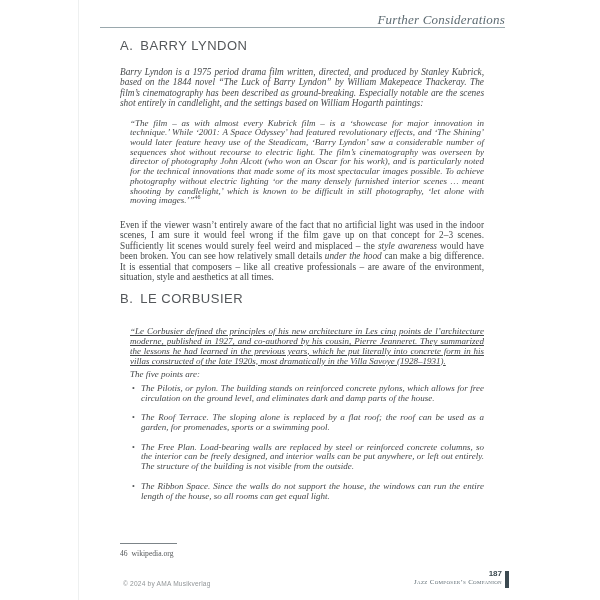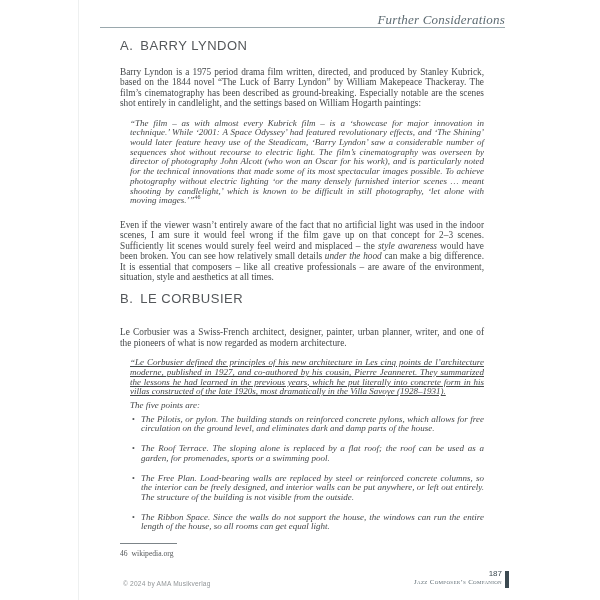--- a/index.html
+++ b/index.html
@@ -54,21 +54,21 @@
     line-height: 12px;
     color: #54575a;
     letter-spacing: 0.5px;
     margin: 0;
     text-align: left;
   }
   h2.section-heading .letter { margin-right: 7px; }
   h2#heading-a { margin-bottom: 15px; }
   h2#heading-b { margin-top: 11px; margin-bottom: 22px; }
   p { margin: 0; }
-  p.intro { margin-bottom: 10px; }
+  p.intro { margin-bottom: 10px; font-style: italic; }
   .quote {
     padding-left: 10px;
     font-style: italic;
     font-size: 9px;
     line-height: 9.7px;
     text-align: justify;
   }
   .quote sup {
     font-size: 6px;
     line-height: 0;
@@ -131,21 +131,21 @@
     font-family: "Liberation Sans", sans-serif;
     font-size: 6.6px;
     color: #929698;
     letter-spacing: 0.2px;
   }
   .footer-page-number {
     position: absolute;
     top: 569px;
     right: 98px;
     font-family: "Liberation Sans", sans-serif;
-    font-weight: normal;
+    font-weight: bold;
     font-size: 8px;
     color: #3c4a51;
   }
   .footer-book-title {
     position: absolute;
     top: 578px;
     right: 98px;
     font-variant: small-caps;
     font-size: 7px;
     color: #5d6b72;
@@ -173,21 +173,20 @@
   <h2 class="section-heading" id="heading-a"><span class="letter">A.</span><span>BARRY LYNDON</span></h2>
 
   <p class="intro">Barry Lyndon is a 1975 period drama film written, directed, and produced by Stanley Kubrick, based on the 1844 novel “The Luck of Barry Lyndon” by William Makepeace Thackeray. The film’s cinematography has been described as ground-breaking. Especially notable are the scenes shot entirely in candlelight, and the settings based on William Hogarth paintings:</p>
 
   <div class="quote" id="quote-a"><span>“The film – as with almost every Kubrick film – is a ‘showcase for major innovation in technique.’ While ‘2001: A Space Odyssey’ had featured revolutionary effects, and ‘The Shining’ would later feature heavy use of the Steadicam, ‘Barry Lyndon’ saw a considerable number of sequences shot without recourse to electric light. The film’s cinematography was overseen by director of photography John Alcott (who won an Oscar for his work), and is particularly noted for the technical innovations that made some of its most spectacular images possible. To achieve photography without electric lighting ‘or the many densely furnished interior scenes … meant shooting by candlelight,’ which is known to be difficult in still photography, ‘let alone with moving images.’”</span><sup>46</sup></div>
 
   <p class="discussion"><span>Even if the viewer wasn’t entirely aware of the fact that no artificial light was used in the indoor scenes, I am sure it would feel wrong if the film gave up on that concept for 2–3 scenes. Sufficiently lit scenes would surely feel weird and misplaced – the </span><i>style awareness</i><span> would have been broken. You can see how relatively small details </span><i>under the hood</i><span> can make a big difference. It is essential that composers – like all creative professionals – are aware of the environment, situation, style and aesthetics at all times.</span></p>
 
   <h2 class="section-heading" id="heading-b"><span class="letter">B.</span><span>LE CORBUSIER</span></h2>
 
-  <p class="intro">Le Corbusier was a Swiss-French architect, designer, painter, urban planner, writer, and one of the pioneers of what is now regarded as modern architecture.</p>
 
   <div class="quote" id="quote-b">“Le Corbusier defined the principles of his new architecture in Les cinq points de l’architecture moderne, published in 1927, and co-authored by his cousin, Pierre Jeanneret. They summarized the lessons he had learned in the previous years, which he put literally into concrete form in his villas constructed of the late 1920s, most dramatically in the Villa Savoye (1928–1931).</div>
 
   <p class="lead-in">The five points are:</p>
 
   <ul class="five-points">
     <li><span class="bullet-dot">•</span><span>The Pilotis, or pylon. The building stands on reinforced concrete pylons, which allows for free circulation on the ground level, and eliminates dark and damp parts of the house.</span></li>
     <li><span class="bullet-dot">•</span><span>The Roof Terrace. The sloping alone is replaced by a flat roof; the roof can be used as a garden, for promenades, sports or a swimming pool.</span></li>
     <li><span class="bullet-dot">•</span><span>The Free Plan. Load-bearing walls are replaced by steel or reinforced concrete columns, so the interior can be freely designed, and interior walls can be put anywhere, or left out entirely. The structure of the building is not visible from the outside.</span></li>
     <li><span class="bullet-dot">•</span><span>The Ribbon Space. Since the walls do not support the house, the windows can run the entire length of the house, so all rooms can get equal light.</span></li>

